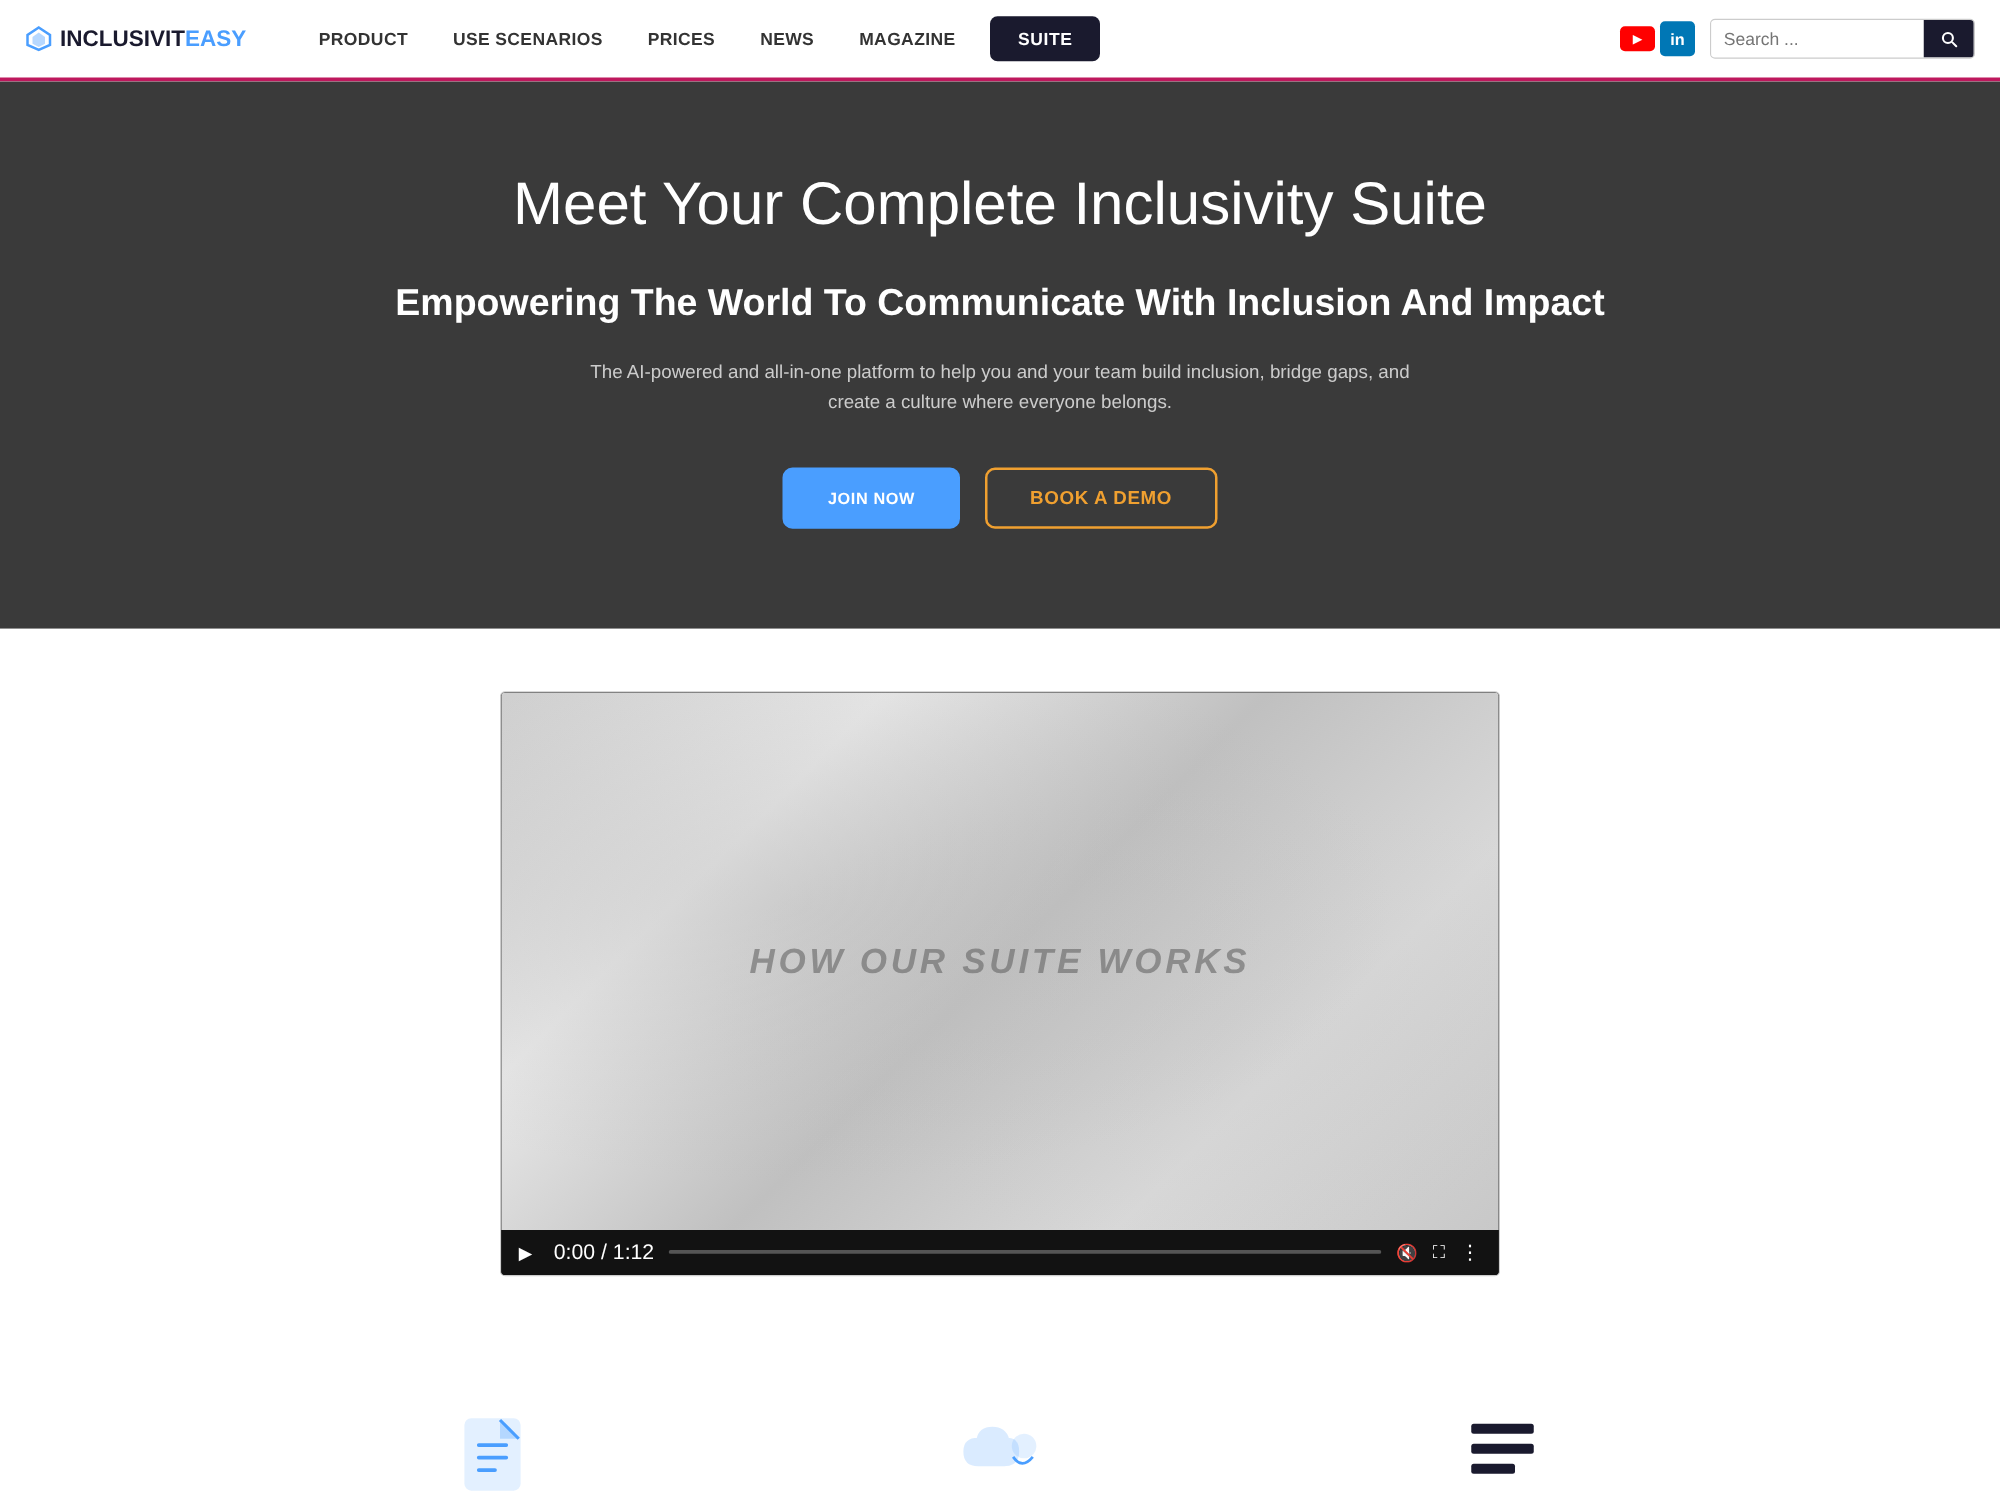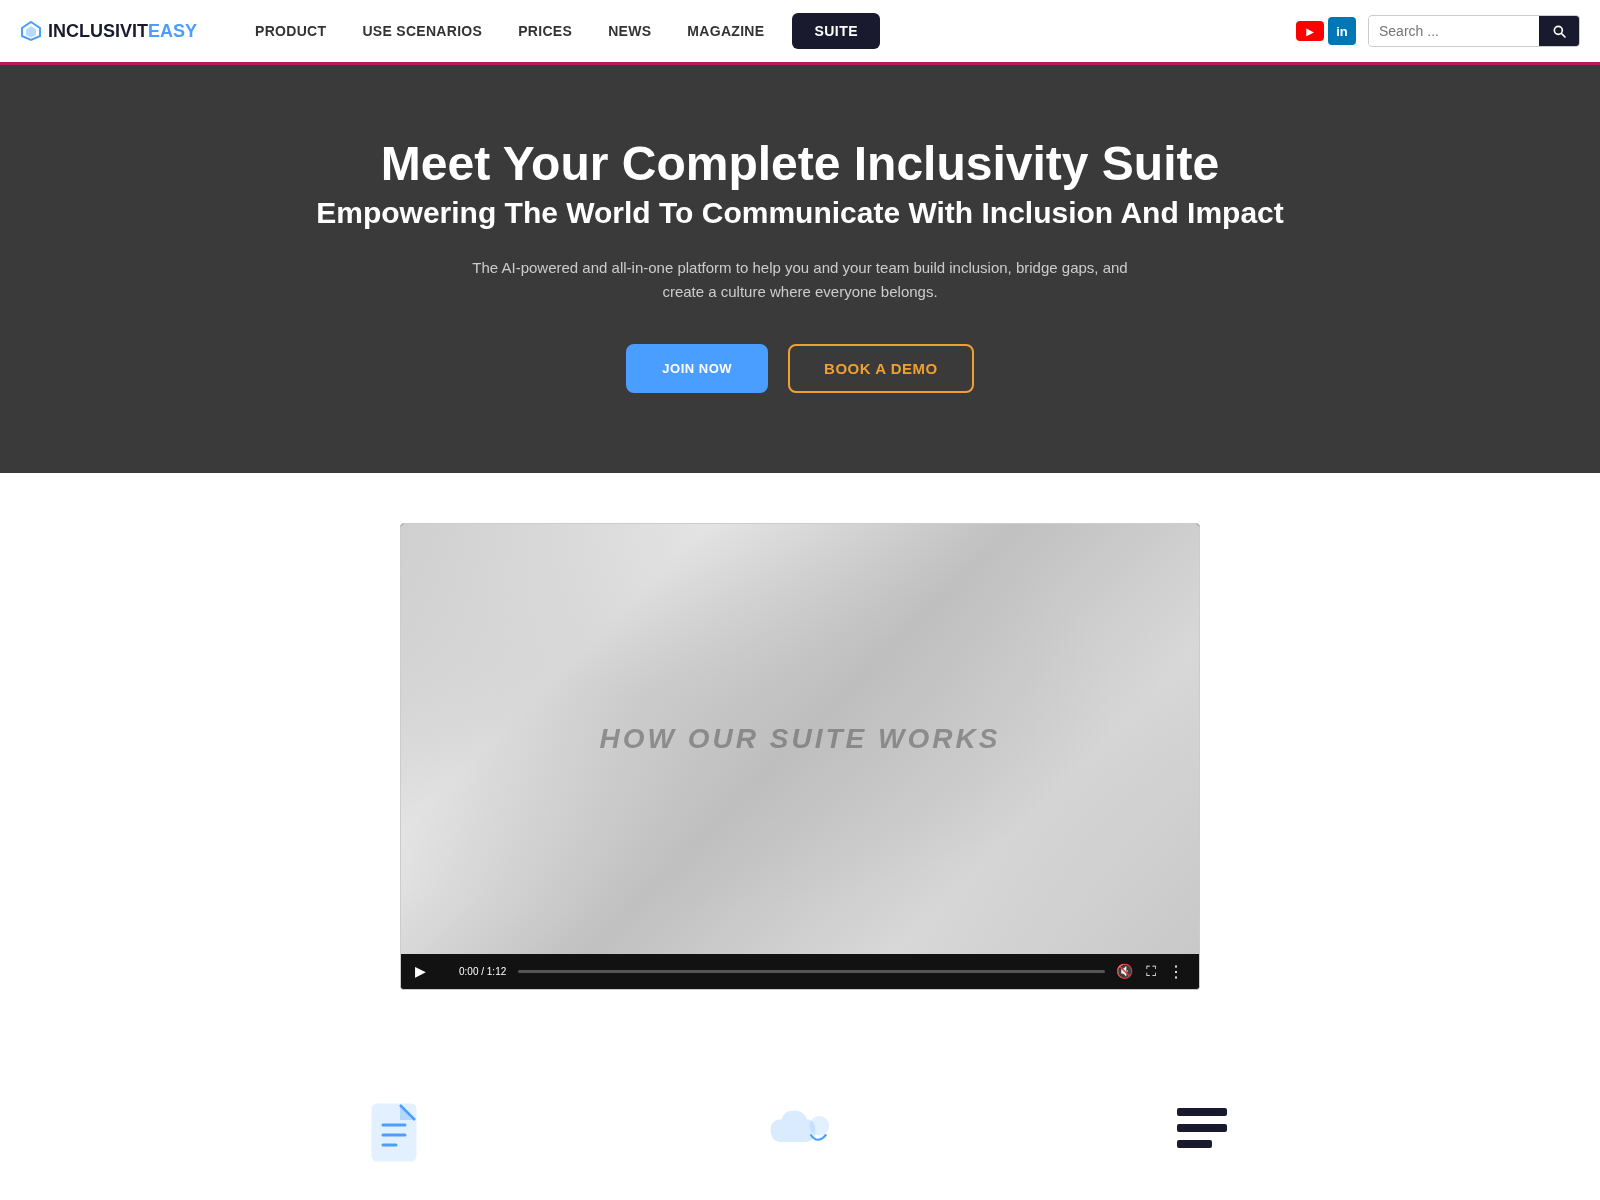--- a/index.html
+++ b/index.html
@@ -132,21 +132,22 @@
 
     
     .hero {
       background: #3a3a3a;
       color: #fff;
       text-align: center;
       padding: 70px 40px 80px;
     }
     .hero-title {
       font-size: 48px;
-      font-weight: 700;
+      font-weight: 400;
+      margin-bottom: 30px;
       line-height: 1.2;
     }
     .hero-subtitle {
       font-size: 30px;
       font-weight: 700;
       margin-bottom: 24px;
       line-height: 1.3;
     }
     .hero-desc {
       font-size: 15px;
@@ -238,23 +239,22 @@
     }
     .ctrl-play {
       width: 16px;
       height: 16px;
       color: #fff;
       font-size: 14px;
       cursor: pointer;
     }
     .ctrl-time {
       color: #fff;
-      font-size: 10px;
+      font-size: 17px;
       white-space: nowrap;
-      margin-left: 16px;
     }
     .ctrl-progress {
       flex: 1;
       height: 3px;
       background: #555;
       border-radius: 2px;
       position: relative;
     }
     .ctrl-progress-fill {
       width: 0%;

